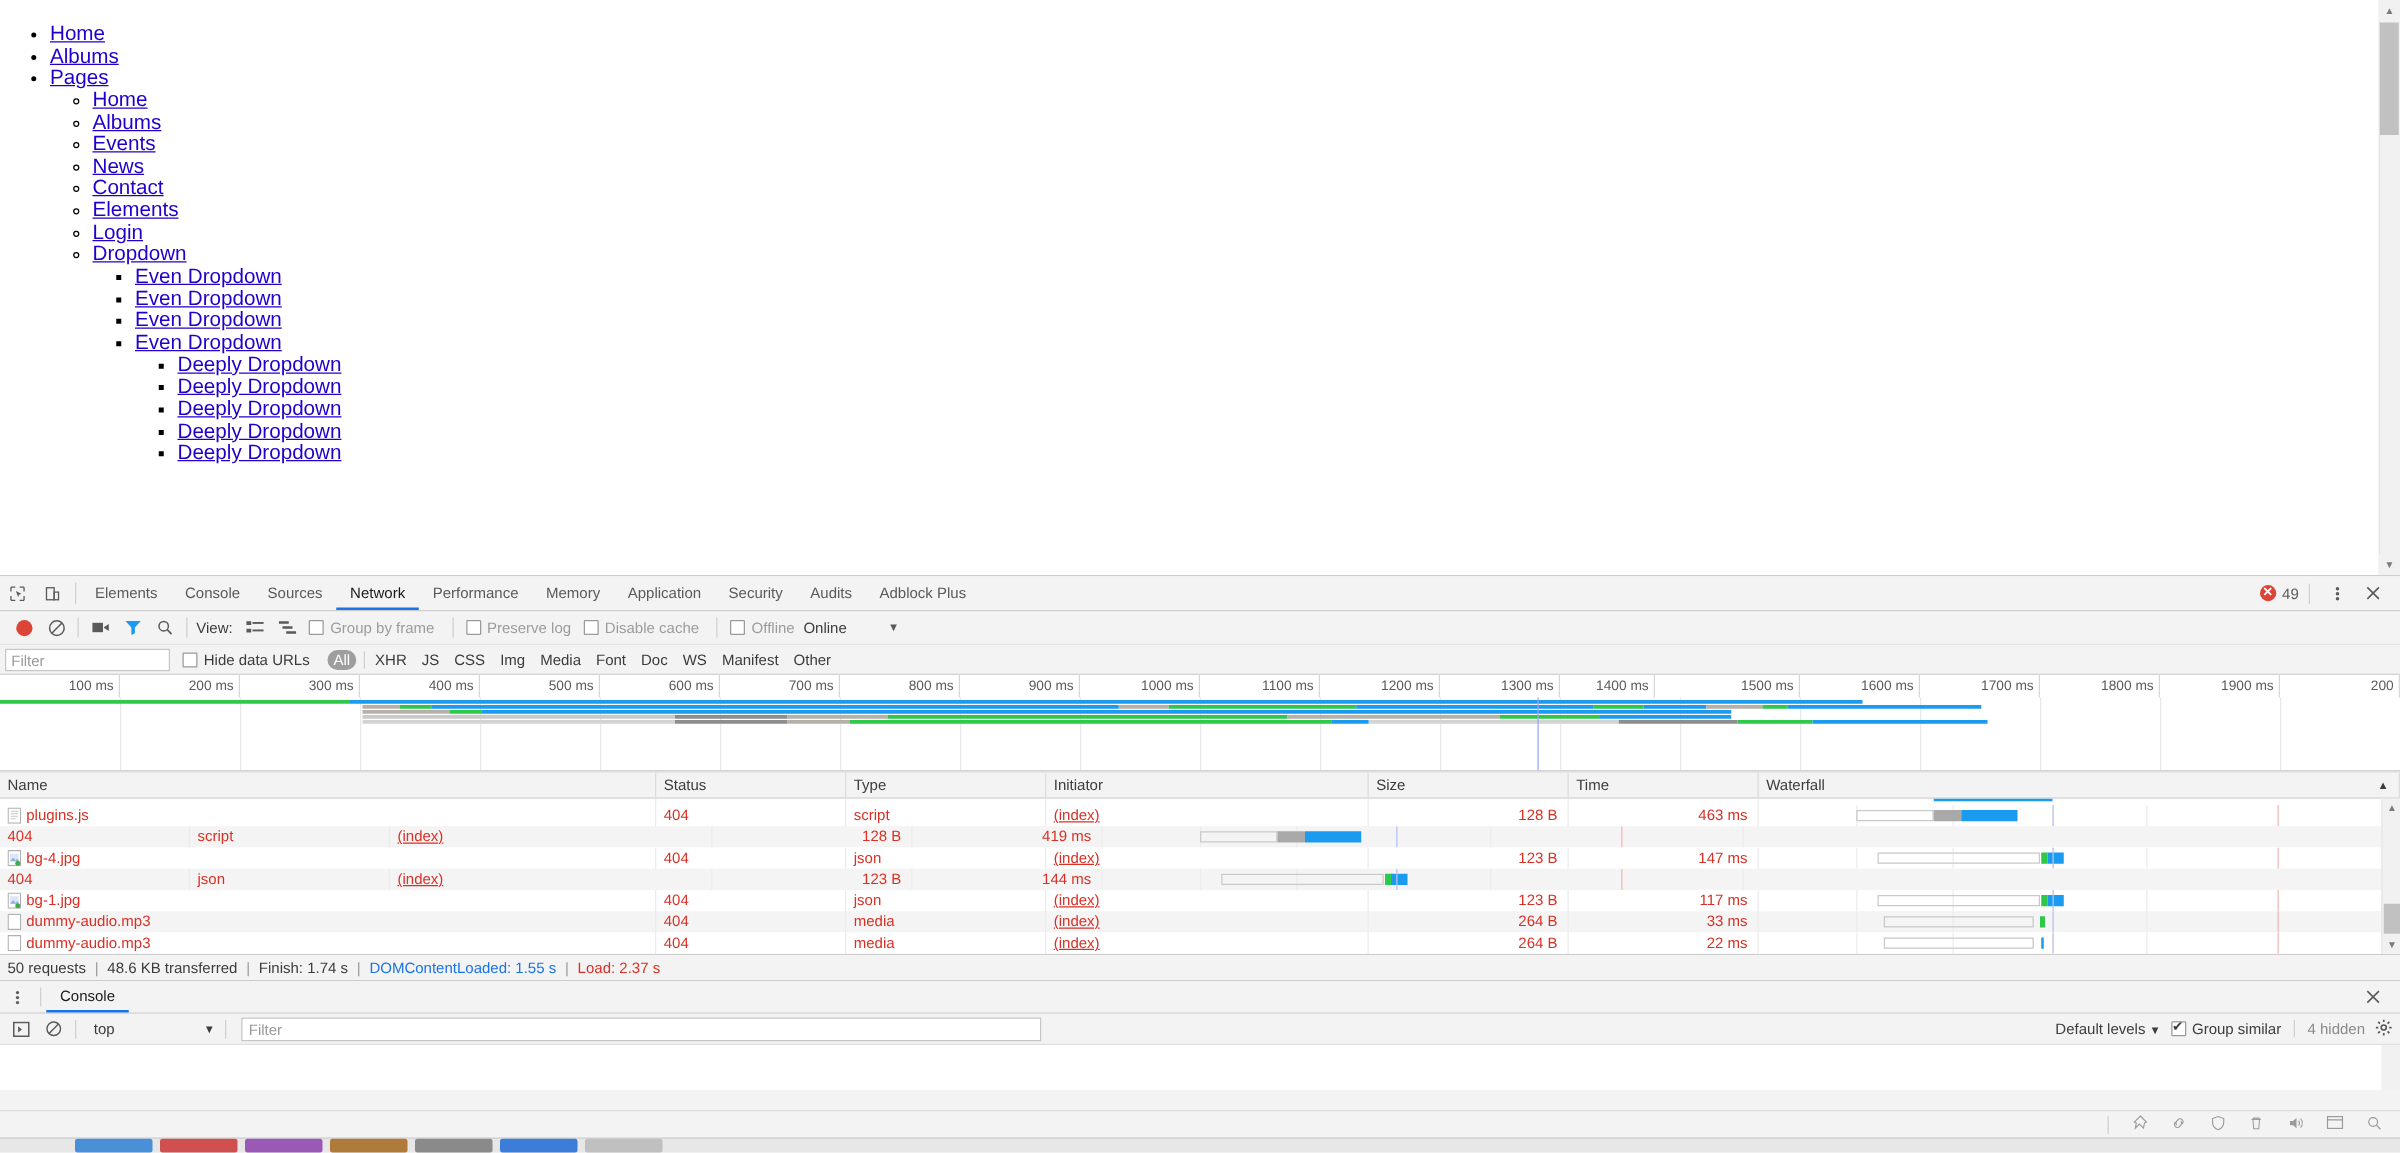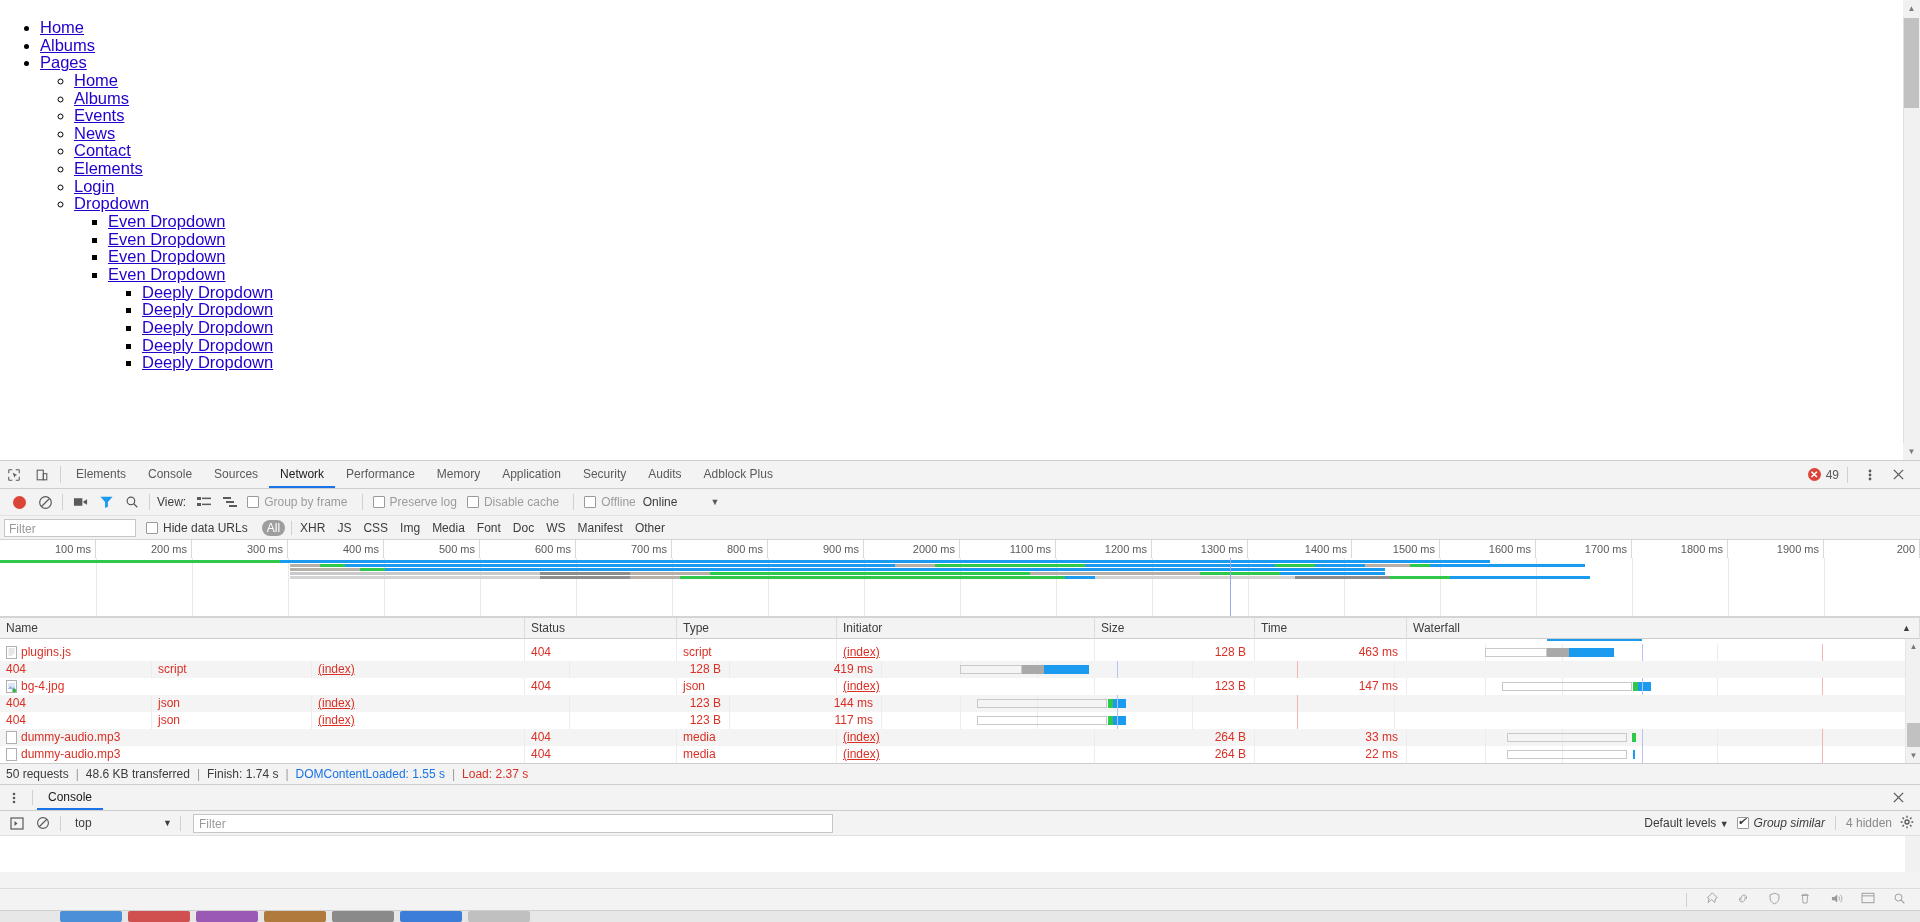--- a/index.html
+++ b/index.html
@@ -407,25 +407,25 @@
     <div id="ruler">
         <div class="tick" style="left: 0px; width: 96px;">100 ms</div>
         <div class="tick" style="left: 96px; width: 96px;">200 ms</div>
         <div class="tick" style="left: 192px; width: 96px;">300 ms</div>
         <div class="tick" style="left: 288px; width: 96px;">400 ms</div>
         <div class="tick" style="left: 384px; width: 96px;">500 ms</div>
         <div class="tick" style="left: 480px; width: 96px;">600 ms</div>
         <div class="tick" style="left: 576px; width: 96px;">700 ms</div>
         <div class="tick" style="left: 672px; width: 96px;">800 ms</div>
         <div class="tick" style="left: 768px; width: 96px;">900 ms</div>
-        <div class="tick" style="left: 864px; width: 96px;">2000 ms</div>
+        <div class="tick" style="left: 864px; width: 96px;">1000 ms</div>
         <div class="tick" style="left: 960px; width: 96px;">1100 ms</div>
         <div class="tick" style="left: 1056px; width: 96px;">1200 ms</div>
         <div class="tick" style="left: 1152px; width: 96px;">1300 ms</div>
-        <div class="tick" style="left: 1256px; width: 96px;">1400 ms</div>
+        <div class="tick" style="left: 1228px; width: 96px;">1400 ms</div>
         <div class="tick" style="left: 1344px; width: 96px;">1500 ms</div>
         <div class="tick" style="left: 1440px; width: 96px;">1600 ms</div>
         <div class="tick" style="left: 1536px; width: 96px;">1700 ms</div>
         <div class="tick" style="left: 1632px; width: 96px;">1800 ms</div>
         <div class="tick" style="left: 1728px; width: 96px;">1900 ms</div>
         <div class="tick" style="left: 1824px; width: 96px;">200</div>
       </div>
     <div id="ov-grid">
         <div class="gridline" style="left: 96px;"></div>
         <div class="gridline" style="left: 192px;"></div>
@@ -590,20 +590,29 @@
             <div class="wf-grid" style="left: 235px;"></div>
             <div class="wf-grid" style="left: 310px;"></div>
             <div class="wf-queue" style="left: 95px; width: 130px;"></div>
             <div class="wf-seg" style="left: 226px; width: 6px; background: rgb(46, 200, 75);"></div>
             <div class="wf-seg" style="left: 231px; width: 13px; background: rgb(26, 155, 240);"></div>
             <div id="" style="position: absolute; top: 0px; bottom: 0px; left: 235px; width: 1px; background: rgb(185, 194, 247);"></div>
             <div style="position: absolute; top: 0px; bottom: 0px; left: 415px; width: 1px; background: rgb(243, 181, 176);"></div>
           </div>
         </div>
         <div class="row even">
+          <div class="cell name-cell err-text" style="width: 525px; flex: 0 0 auto;">
+            <span class="file-ico"><svg width="11" height="13" viewBox="0 0 11 13">
+                <rect x="0.5" y="0.5" width="10" height="12" fill="#fff" stroke="#b0b0b0"></rect>
+                <rect x="2" y="3" width="7" height="6" fill="#dde7f5"></rect>
+                <path d="M2 9l2.5-3 2 2.2 1.5-1.5L9 9z" fill="#8fb3e0"></path>
+                <circle cx="8.2" cy="10.6" r="2" fill="#3fae49"></circle>
+              </svg></span>
+            <span>bg-1.jpg</span>
+          </div>
           <div class="cell err-text" style="width: 152px; flex: 0 0 auto;">404</div>
           <div class="cell err-text" style="width: 160px; flex: 0 0 auto;">json</div>
           <div class="cell" style="width: 258px; flex: 0 0 auto;"><span class="init-link">(index)</span></div>
           <div class="cell num err-text" style="width: 160px; flex: 0 0 auto;">123 B</div>
           <div class="cell num err-text" style="width: 152px; flex: 0 0 auto;">117 ms</div>
           <div class="cell wf" style="width: 513px; flex: 0 0 auto; padding: 0px;">
             <div class="wf-grid" style="left: 78px;"></div>
             <div class="wf-grid" style="left: 155px;"></div>
             <div class="wf-grid" style="left: 235px;"></div>
             <div class="wf-grid" style="left: 310px;"></div>
@@ -718,21 +727,21 @@
         <span>top</span>
         <span style="font-size:9px;">▼</span>
       </div>
       <div class="vsep" style="height:15px;"></div>
       <div id="console-filter">Filter</div>
       <div class="con-right">
         <span>
           <span>Default levels</span>
           <span style="font-size:9px;">▼</span>
         </span>
-        <span class="cb-wrap enabled" style="margin:0;font-style:italic;">
+        <span class="cb-wrap enabled" style="margin:0;">
           <span class="cb checked"></span>
           <span>Group similar</span>
         </span>
       <span class="vsep" style="height: 14px; margin: 0px 2px;"></span>
           <span style="color: rgb(138, 138, 138);">4 hidden</span>
           <span><svg width="14" height="14" viewBox="0 0 16 16">
               <circle cx="8" cy="8" r="2.3" fill="none" stroke="#5a5a5a" stroke-width="1.5"></circle>
               <path d="M8 0.8v2.2M8 13v2.2M0.8 8h2.2M13 8h2.2M2.9 2.9l1.6 1.6M11.5 11.5l1.6 1.6M13.1 2.9l-1.6 1.6M4.5 11.5l-1.6 1.6" stroke="#5a5a5a" stroke-width="1.6"></path>
             </svg></span>
         </div>

